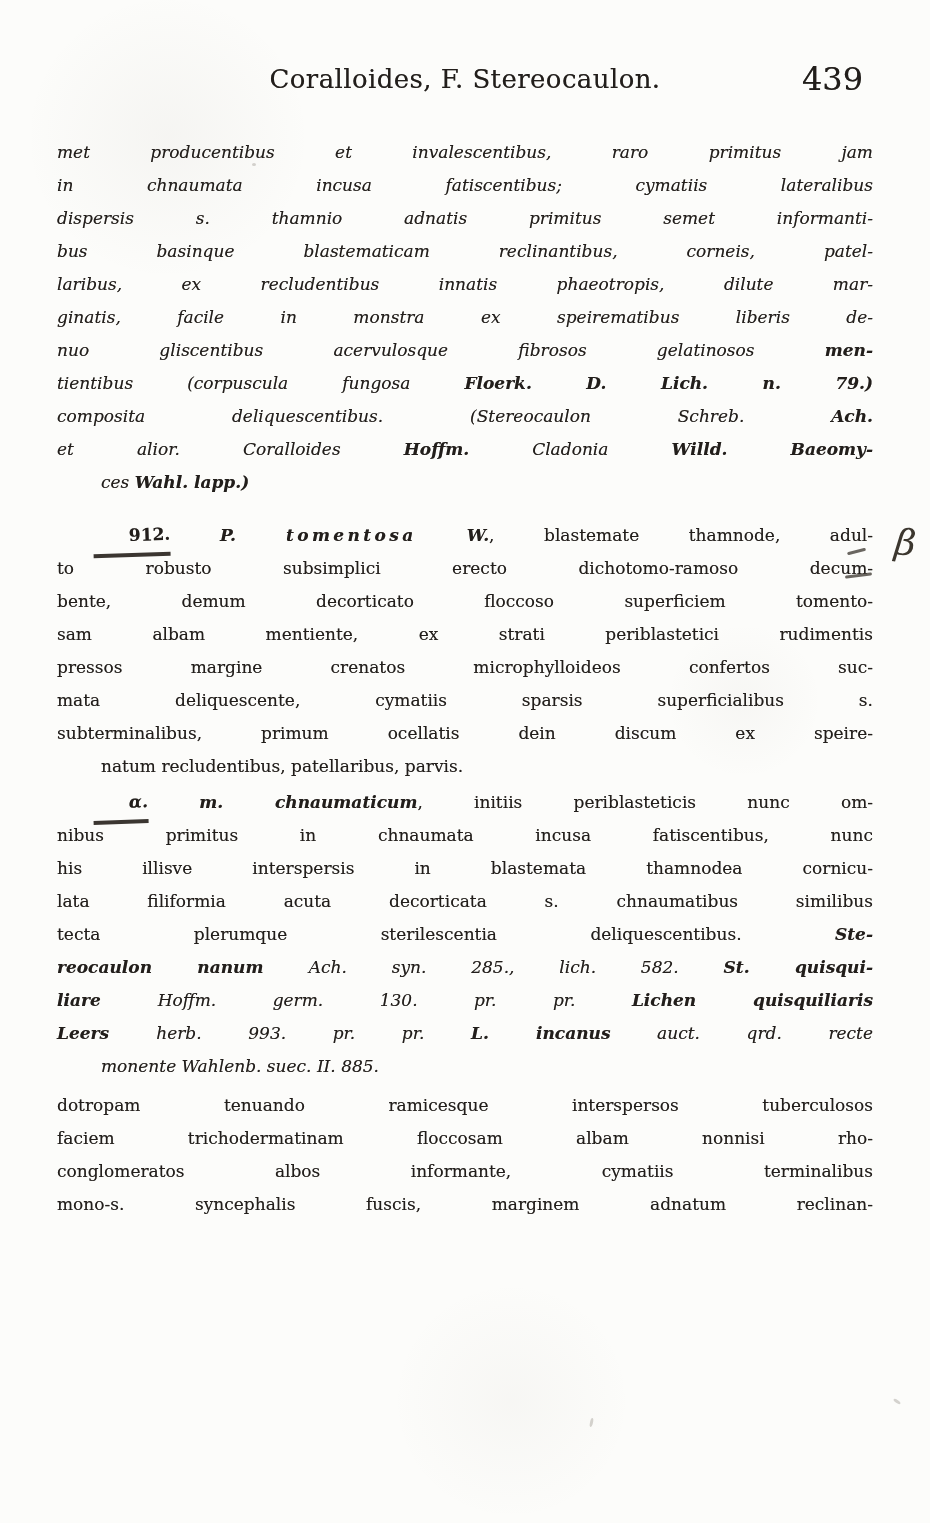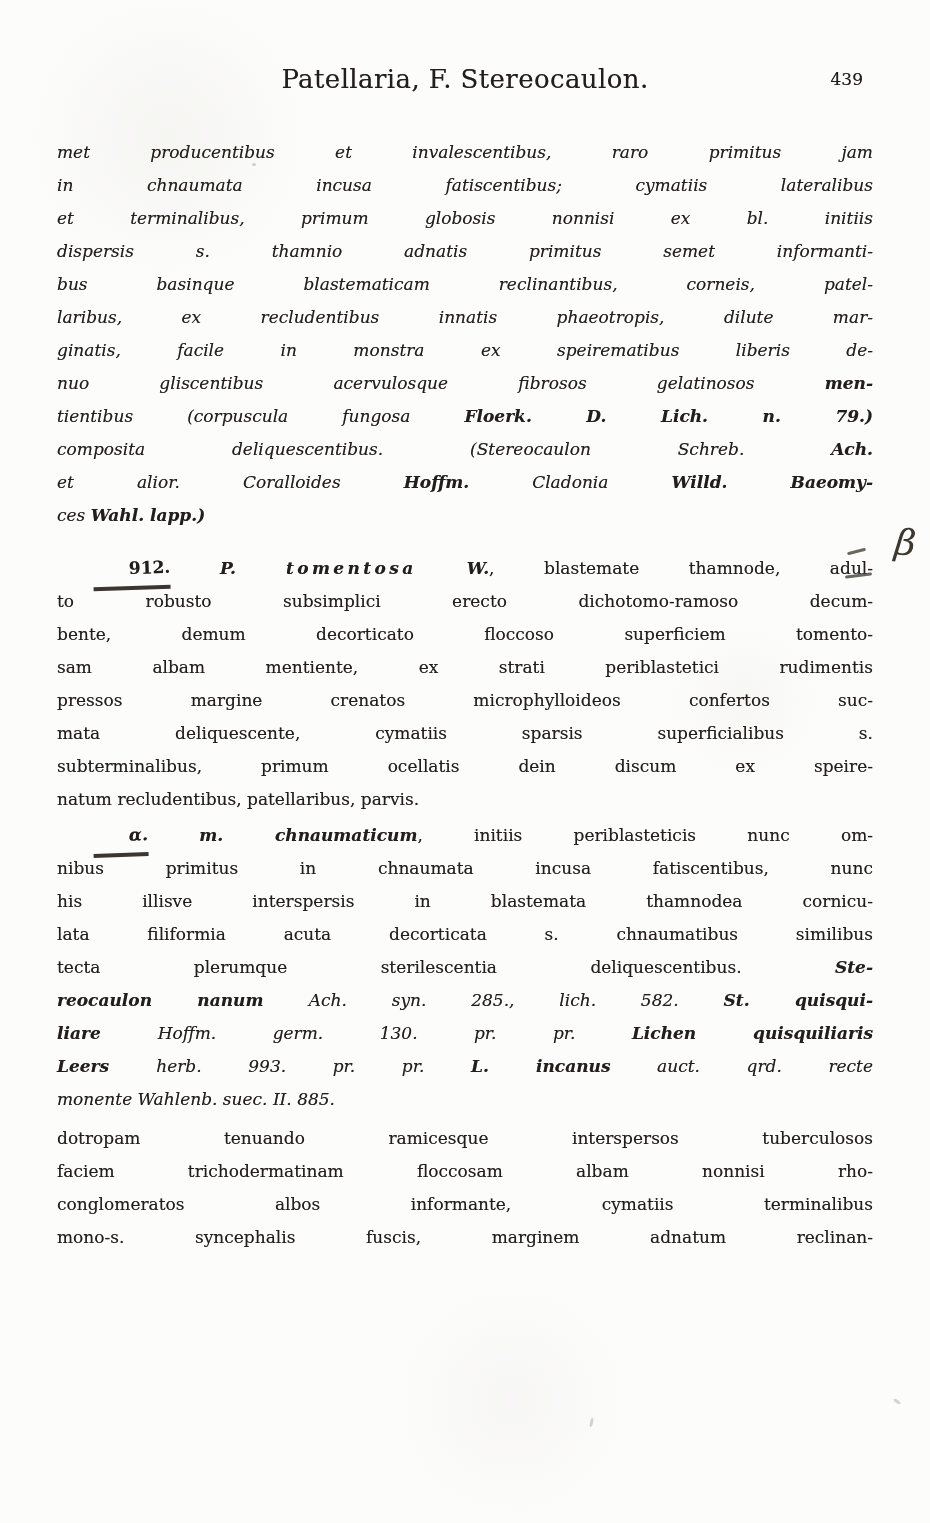--- a/index.html
+++ b/index.html
@@ -23,37 +23,38 @@
     position:absolute;left:57px;top:62px;width:816px;height:36px;
     font-size:26px;line-height:34px;
   }
   .page-title{
     display:block;text-align:center;
     letter-spacing:0.4px;
     text-shadow:0 0 0.5px rgba(30,26,22,0.55);
   }
   .page-number{
     position:absolute;right:10px;top:0;
-    font-size:17px;
+    font-size:32px;
     text-shadow:0 0 0.6px rgba(30,26,22,0.6);
   }
   .text-block{
     position:absolute;left:57px;top:136px;width:816px;
     font-size:17px;line-height:33px;
     text-shadow:0 0 0.5px rgba(30,26,22,0.5);
   }
   .para{margin:0;}
   .line{
     text-align:justify;
     text-align-last:justify;
     min-height:33px;
   }
   .line.last{
     text-align:left;
     text-align-last:left;
+    margin-left:44px;
   }
   .line.indent{text-indent:36px;}
   .i{font-style:italic;}
   .b{font-weight:700;}
   .ls{letter-spacing:0.2em;}
   .u-ink{
     display:inline-block;
     border-bottom:4px solid rgba(32,26,20,0.88);
     padding-bottom:1px;margin-bottom:-6px;
     transform:rotate(-2deg);
@@ -74,29 +75,28 @@
   .ink-stroke-1{left:2px;top:32px;width:19px;height:3px;transform:rotate(-14deg);}
   .ink-stroke-2{left:0px;top:56px;width:27px;height:3px;transform:rotate(-7deg);}
   .speck{position:absolute;background:#8a857c;border-radius:50%;opacity:0.35;}
 </style>
 </head>
 <body>
 
 <div class="page">
 
   <div class="page-header">
-    <span class="page-title">Patellaria, F. Stereocaulon.</span>
+    <span class="page-title">Coralloides, F. Stereocaulon.</span>
     <span class="page-number">439</span>
   </div>
 
   <div class="text-block">
       <div class="para i" style="margin-top: 0px;">
         <div class="line"><span>met producentibus et invalescentibus, raro primitus jam</span></div>
         <div class="line"><span>in chnaumata incusa fatiscentibus; cymatiis lateralibus</span></div>
-        <div class="line"><span>et terminalibus, primum globosis nonnisi ex bl. initiis</span></div>
         <div class="line"><span>dispersis s. thamnio adnatis primitus semet informanti-</span></div>
         <div class="line"><span>bus basinque blastematicam reclinantibus, corneis, patel-</span></div>
         <div class="line"><span>laribus, ex recludentibus innatis phaeotropis, dilute mar-</span></div>
         <div class="line"><span>ginatis, facile in monstra ex speirematibus liberis de-</span></div>
         <div class="line"><span>nuo gliscentibus acervulosque fibrosos gelatinosos </span><span class="b">men-</span></div>
         <div class="line"><span>tientibus (corpuscula fungosa </span><span class="b">Floerk. D. Lich. n. 79.)</span></div>
         <div class="line"><span>composita deliquescentibus. (Stereocaulon Schreb. </span><span class="b">Ach.</span></div>
         <div class="line"><span>et alior. Coralloides </span><span class="b">Hoffm.</span><span> Cladonia </span><span class="b">Willd.</span><span> </span><span class="b">Baeomy-</span></div>
         <div class="line last"><span>ces </span><span class="b">Wahl. lapp.)</span></div>
       </div>

